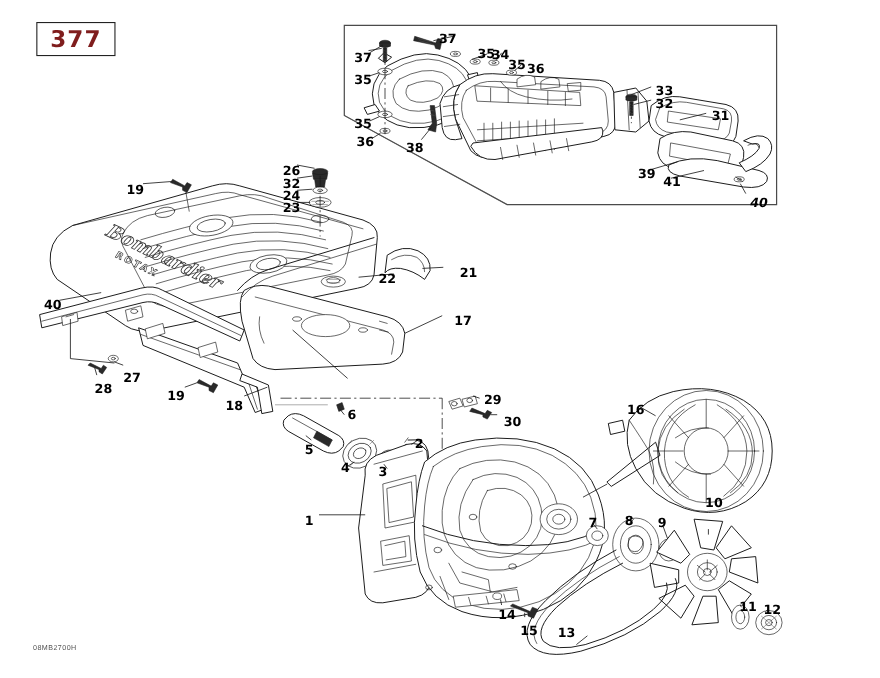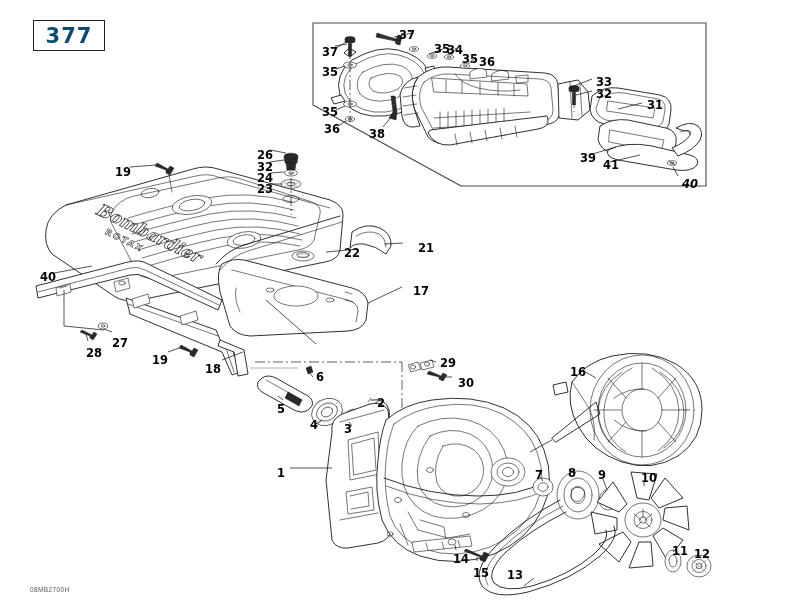--- a/index.html
+++ b/index.html
@@ -3,21 +3,21 @@
 <meta charset="utf-8">
 <style>
   html,body{margin:0;padding:0;background:#ffffff;}
   body{width:800px;height:616px;position:relative;overflow:hidden;
        font-family:"Liberation Sans",sans-serif;color:#000;}
   #root{position:absolute;left:0;top:0;width:800px;height:616px;}
   svg{position:absolute;left:0;top:0;}
   .plate-box{position:absolute;left:33px;top:20px;width:70px;height:29px;
              border:1.6px solid #222;background:#fff;display:flex;
              align-items:center;justify-content:center;}
-  .plate-num{font-size:21px;font-weight:bold;letter-spacing:1px;color:#0c4a6e;
+  .plate-num{font-size:21px;font-weight:bold;letter-spacing:1px;color:#7f1d1d;
              font-family:"DejaVu Sans",sans-serif;}
   .code{position:absolute;left:30px;top:586px;font-size:6.5px;color:#555;
         letter-spacing:.4px;font-family:"Liberation Sans",sans-serif;}
   .cal{position:absolute;font-size:11.5px;font-weight:bold;color:#000;
        font-family:"DejaVu Sans",sans-serif;line-height:1;white-space:nowrap;}
 </style>
 </head>
 <body>
 
 <div id="root">
@@ -454,21 +454,21 @@
   <div id="callouts">
       <div class="cal" style="left: 277px; top: 468px;">1</div>
       <div class="cal" style="left: 377px; top: 398px;">2</div>
       <div class="cal" style="left: 344px; top: 424px;">3</div>
       <div class="cal" style="left: 310px; top: 420px;">4</div>
       <div class="cal" style="left: 277px; top: 404px;">5</div>
       <div class="cal" style="left: 316px; top: 372px;">6</div>
       <div class="cal" style="left: 535px; top: 470px;">7</div>
       <div class="cal" style="left: 568px; top: 468px;">8</div>
       <div class="cal" style="left: 598px; top: 470px;">9</div>
-      <div class="cal" style="left: 641px; top: 473px;">10</div>
+      <div class="cal" style="left: 641px; top: 452px;">10</div>
       <div class="cal" style="left: 672px; top: 546px;">11</div>
       <div class="cal" style="left: 694px; top: 549px;">12</div>
       <div class="cal" style="left: 507px; top: 570px;">13</div>
       <div class="cal" style="left: 453px; top: 554px;">14</div>
       <div class="cal" style="left: 473px; top: 568px;">15</div>
       <div class="cal" style="left: 570px; top: 367px;">16</div>
       <div class="cal" style="left: 413px; top: 286px;">17</div>
       <div class="cal" style="left: 205px; top: 364px;">18</div>
       <div class="cal" style="left: 115px; top: 167px;">19</div>
       <div class="cal" style="left: 152px; top: 355px;">19</div>

